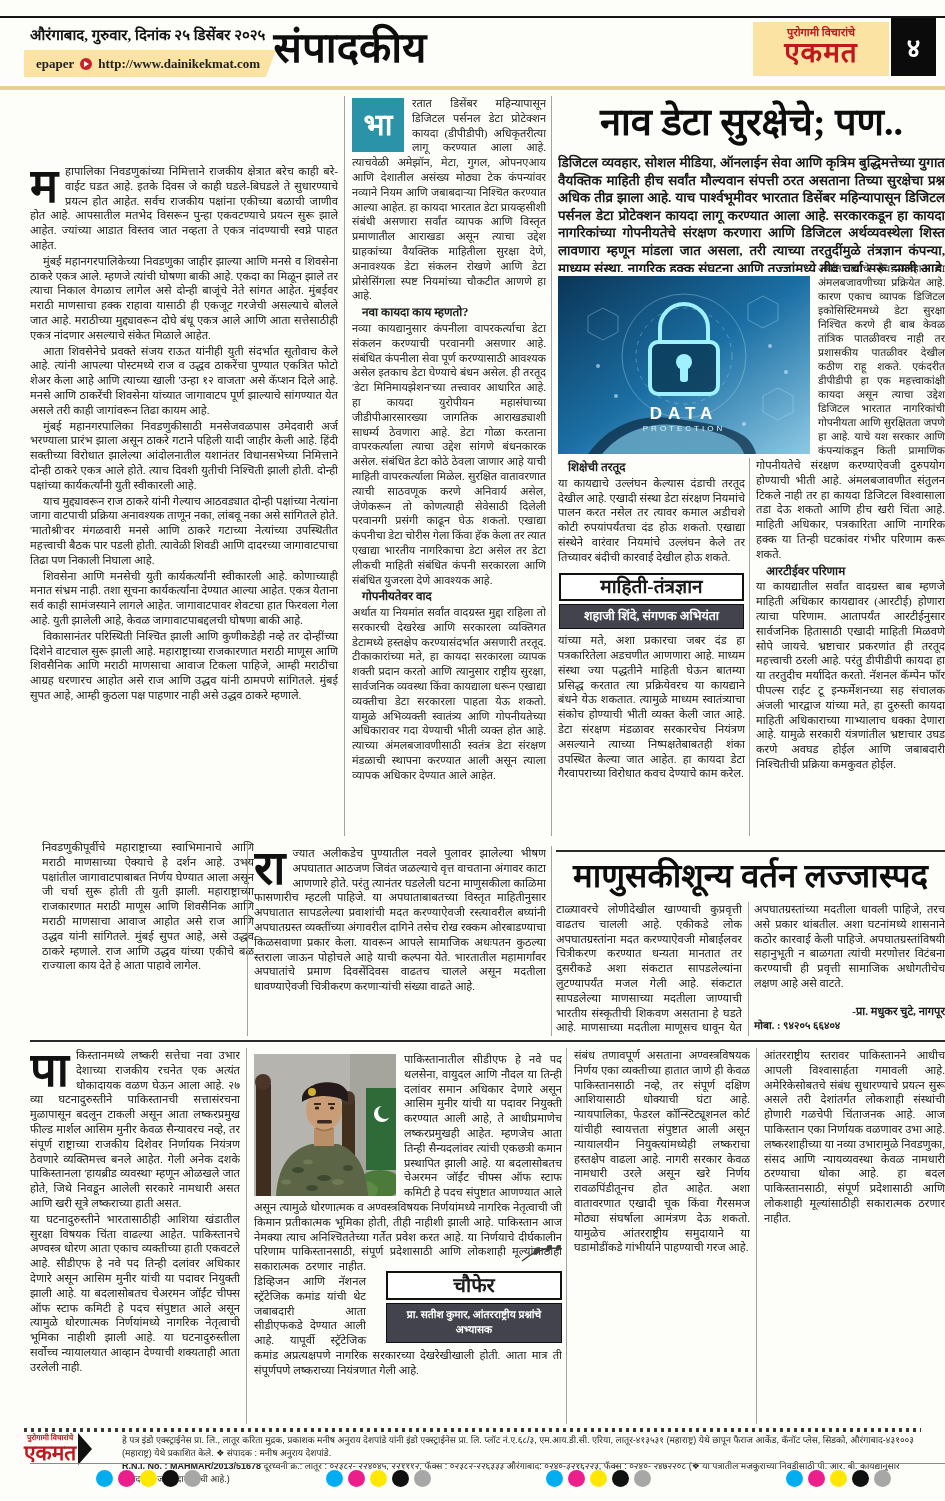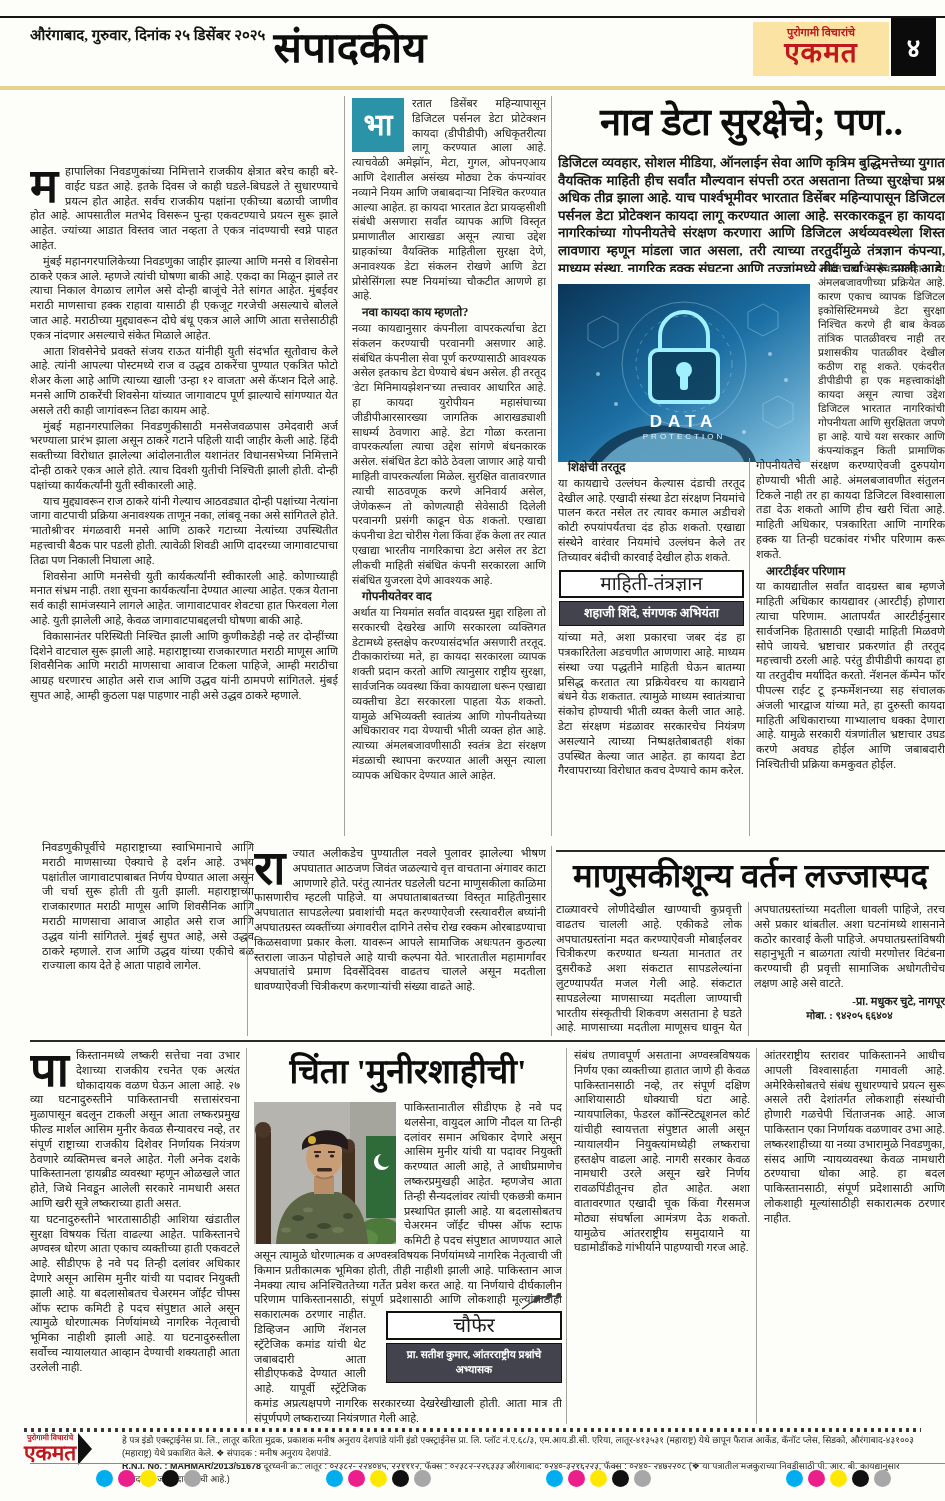--- a/index.html
+++ b/index.html
@@ -27,25 +27,25 @@
   .col{position:absolute;overflow:hidden;}
   .bt{font-size:11.2px;line-height:14.8px;text-align:justify;}
   .bt p{margin:0 0 1px 0;text-indent:13px;}
   .bt p.noind{text-indent:0;}
   .sub{font-weight:bold;font-size:11.8px;text-indent:10px;margin:2px 0 1px 0;}
   .dropcap{float:left;font-size:47px;line-height:40px;font-weight:bold;padding:2px 7px 0 0;color:#111;}
   .dropcap-box{float:left;width:52px;height:54px;background:#2b93a8;color:#fff;display:flex;align-items:center;justify-content:center;
                font-size:30px;font-weight:bold;margin:2px 8px 2px 0;}
   .hl{font-weight:900;text-align:center;color:#0d0d0d;}
   .standfirst{font-size:13.4px;line-height:17.6px;font-weight:600;text-align:justify;}
-  .byline{font-weight:bold;text-align:right;margin-top:3px;}
-  .mobline{font-weight:bold;text-align:center;font-size:10.5px;}
+  .byline{font-weight:bold;text-align:right;margin-top:13px;}
+  .mobline{font-weight:bold;text-align:left;font-size:10.5px;}
   
   .infobox{margin:5px 1px 4px 1px;}
-  .ib-title{border:2px solid #111;background:#fff;text-align:center;font-size:19px;font-weight:400;padding:5px 2px;}
+  .ib-title{border:2px solid #111;background:#fff;text-align:center;font-size:19px;font-weight:700;padding:5px 2px;margin-top:8px;}
   .ib-bar{background:#43434e;border:1px solid #111;color:#fff;text-align:center;font-size:12.5px;font-weight:700;padding:4px 2px;margin-top:3px;}
   .chaufer{float:right;width:176px;margin:4px 0 2px 8px;position:relative;padding-left:12px;}
   .leaf{position:absolute;right:-2px;top:-20px;}
   
   .photo{position:absolute;overflow:hidden;}
   .float-photo{float:left;margin:2px 8px 2px 0;}
   
   .dottedrule{position:absolute;left:24px;top:1428px;width:897px;height:4px;
               background:repeating-linear-gradient(90deg,#3c3c3c 0 3px,transparent 3px 7px);}
   .f-logo{position:absolute;left:24px;top:1433px;display:flex;align-items:center;}
@@ -61,20 +61,25 @@
   .d-c{background:#00aeef}.d-m{background:#ec1e8c}.d-y{background:#ffe800}.d-k{background:#111}.d-g{background:#a7a7a7}
 </style>
 </head>
 <body>
 
 <div class="page">
 
   <div class="toprule"></div>
 
   <div class="dateline">औरंगाबाद, गुरुवार, दिनांक २५ डिसेंबर २०२५</div>
+  <div class="epaper">
+    <span>epaper</span>
+    <span class="ep-icon"></span>
+    <span>http://www.dainikekmat.com</span>
+  </div>
   <div class="section-title">संपादकीय</div>
   <div class="masthead">
     <div class="mh-tag">पुरोगामी विचारांचे</div>
     <div class="mh-name">एकमत</div>
   </div>
   <div class="pagenum">४</div>
   <div class="headrule"></div>
 
   <div class="col bt" style="left:30px;top:164px;width:308px;height:670px;">
     <p class="noind"><span class="dropcap">म</span><span>हापालिका निवडणुकांच्या निमित्ताने राजकीय क्षेत्रात बरेच काही बरे-वाईट घडत आहे. इतके दिवस जे काही घडले-बिघडले ते सुधारण्याचे प्रयत्न होत आहेत. सर्वच राजकीय पक्षांना एकीच्या बळाची जाणीव होत आहे. आपसातील मतभेद विसरून पुन्हा एकवटण्याचे प्रयत्न सुरू झाले आहेत. ज्यांच्या आडात विस्तव जात नव्हता ते एकत्र नांदण्याची स्वप्ने पाहत आहेत.</span></p>
@@ -101,21 +106,21 @@
 
   <div class="vr" style="left:551px;top:96px;height:740px;"></div>
 
   <div class="col" style="left:558px;top:96px;width:387px;height:56px;">
     <div class="hl" style="font-size:38px;line-height:52px;">नाव डेटा सुरक्षेचे; पण..</div>
   </div>
   <div class="col standfirst" style="left:558px;top:154px;width:387px;height:118px;">
     <span>डिजिटल व्यवहार, सोशल मीडिया, ऑनलाईन सेवा आणि कृत्रिम बुद्धिमत्तेच्या युगात वैयक्तिक माहिती हीच सर्वांत मौल्यवान संपत्ती ठरत असताना तिच्या सुरक्षेचा प्रश्न अधिक तीव्र झाला आहे. याच पार्श्वभूमीवर भारतात डिसेंबर महिन्यापासून डिजिटल पर्सनल डेटा प्रोटेक्शन कायदा लागू करण्यात आला आहे. सरकारकडून हा कायदा नागरिकांच्या गोपनीयतेचे संरक्षण करणारा आणि डिजिटल अर्थव्यवस्थेला शिस्त लावणारा म्हणून मांडला जात असला, तरी त्याच्या तरतुदींमुळे तंत्रज्ञान कंपन्या, माध्यम संस्था, नागरिक हक्क संघटना आणि तज्ज्ञांमध्ये तीव्र चर्चा सुरू झाली आहे. डेटा सुरक्षेच्या नावाखाली सरकारला मिळणाऱ्या व्यापक अधिकारांपासून ते माहिती अधिकार आणि पत्रकारितेवर होणाऱ्या संभाव्य परिणामांपर्यंत अनेक मूलभूत प्रश्न या कायद्यामुळे ऐरणीवर आले आहेत.</span>
   </div>
 
-  <div class="photo" style="left:558px;top:284px;width:252px;height:178px;">
+  <div class="photo" style="left:558px;top:276px;width:252px;height:178px;">
     <svg width="252" height="178" viewBox="0 0 252 178">
       <defs>
         <linearGradient id="bgblu" x1="0" y1="0" x2="1" y2="1">
           <stop offset="0" stop-color="#0b3557"></stop>
             <stop offset="0.5" stop-color="#1b6fa4"></stop>
             <stop offset="1" stop-color="#8ec9e4"></stop>
         </linearGradient>
       </defs>
       <rect width="252" height="178" fill="url(#bgblu)"></rect>
       <g stroke="#bfe8f7" stroke-opacity="0.35" fill="none" stroke-width="1">
@@ -188,21 +193,20 @@
 
   <div class="hrb" style="left:30px;top:1040px;width:915px;"></div>
 
   <div class="col bt" style="left:30px;top:1048px;width:210px;height:376px;">
     <p class="noind"><span class="dropcap">पा</span><span>किस्तानमध्ये लष्करी सत्तेचा नवा उभार देशाच्या राजकीय रचनेत एक अत्यंत धोकादायक वळण घेऊन आला आहे. २७ व्या घटनादुरुस्तीने पाकिस्तानची सत्तासंरचना मुळापासून बदलून टाकली असून आता लष्करप्रमुख फील्ड मार्शल आसिम मुनीर केवळ सैन्यावरच नव्हे, तर संपूर्ण राष्ट्राच्या राजकीय दिशेवर निर्णायक नियंत्रण ठेवणारे व्यक्तिमत्त्व बनले आहेत. गेली अनेक दशके पाकिस्तानला 'हायब्रीड व्यवस्था' म्हणून ओळखले जात होते, जिथे निवडून आलेली सरकारे नामधारी असत आणि खरी सूत्रे लष्कराच्या हाती असत.</span></p>
     <p class="noind">या घटनादुरुस्तीने भारतासाठीही आशिया खंडातील सुरक्षा विषयक चिंता वाढल्या आहेत. पाकिस्तानचे अण्वस्त्र धोरण आता एकाच व्यक्तीच्या हाती एकवटले आहे. सीडीएफ हे नवे पद तिन्ही दलांवर अधिकार देणारे असून आसिम मुनीर यांची या पदावर नियुक्ती झाली आहे. या बदलासोबतच चेअरमन जॉईंट चीफ्स ऑफ स्टाफ कमिटी हे पदच संपुष्टात आले असून त्यामुळे धोरणात्मक निर्णयांमध्ये नागरिक नेतृत्वाची भूमिका नाहीशी झाली आहे. या घटनादुरुस्तीला सर्वोच्च न्यायालयात आव्हान देण्याची शक्यताही आता उरलेली नाही.</p>
   </div>
   <div class="vr" style="left:246px;top:1048px;height:376px;"></div>
 
   <div class="col" style="left:254px;top:1048px;width:308px;height:376px;">
-    <div class="hl" style="font-size:34px;line-height:48px;">चिंता 'मुनीरशाहीची'</div>
     <div class="bt" style="margin-top:4px;">
       
       <span class="float-photo" style="display:block;float:left;width:142px;height:142px;margin:2px 8px 2px 0;">
         <svg width="142" height="142" viewBox="0 0 142 142">
           <rect width="142" height="142" fill="#b5b4ae"></rect>
           <rect x="96" y="0" width="46" height="142" fill="#a5a49d"></rect>
 
           <rect x="2" y="30" width="15" height="112" fill="#3f2d1f"></rect>
             <circle cx="9" cy="28" r="8" fill="#4a3526"></circle>
           <rect x="88" y="46" width="13" height="96" fill="#42301f"></rect>

